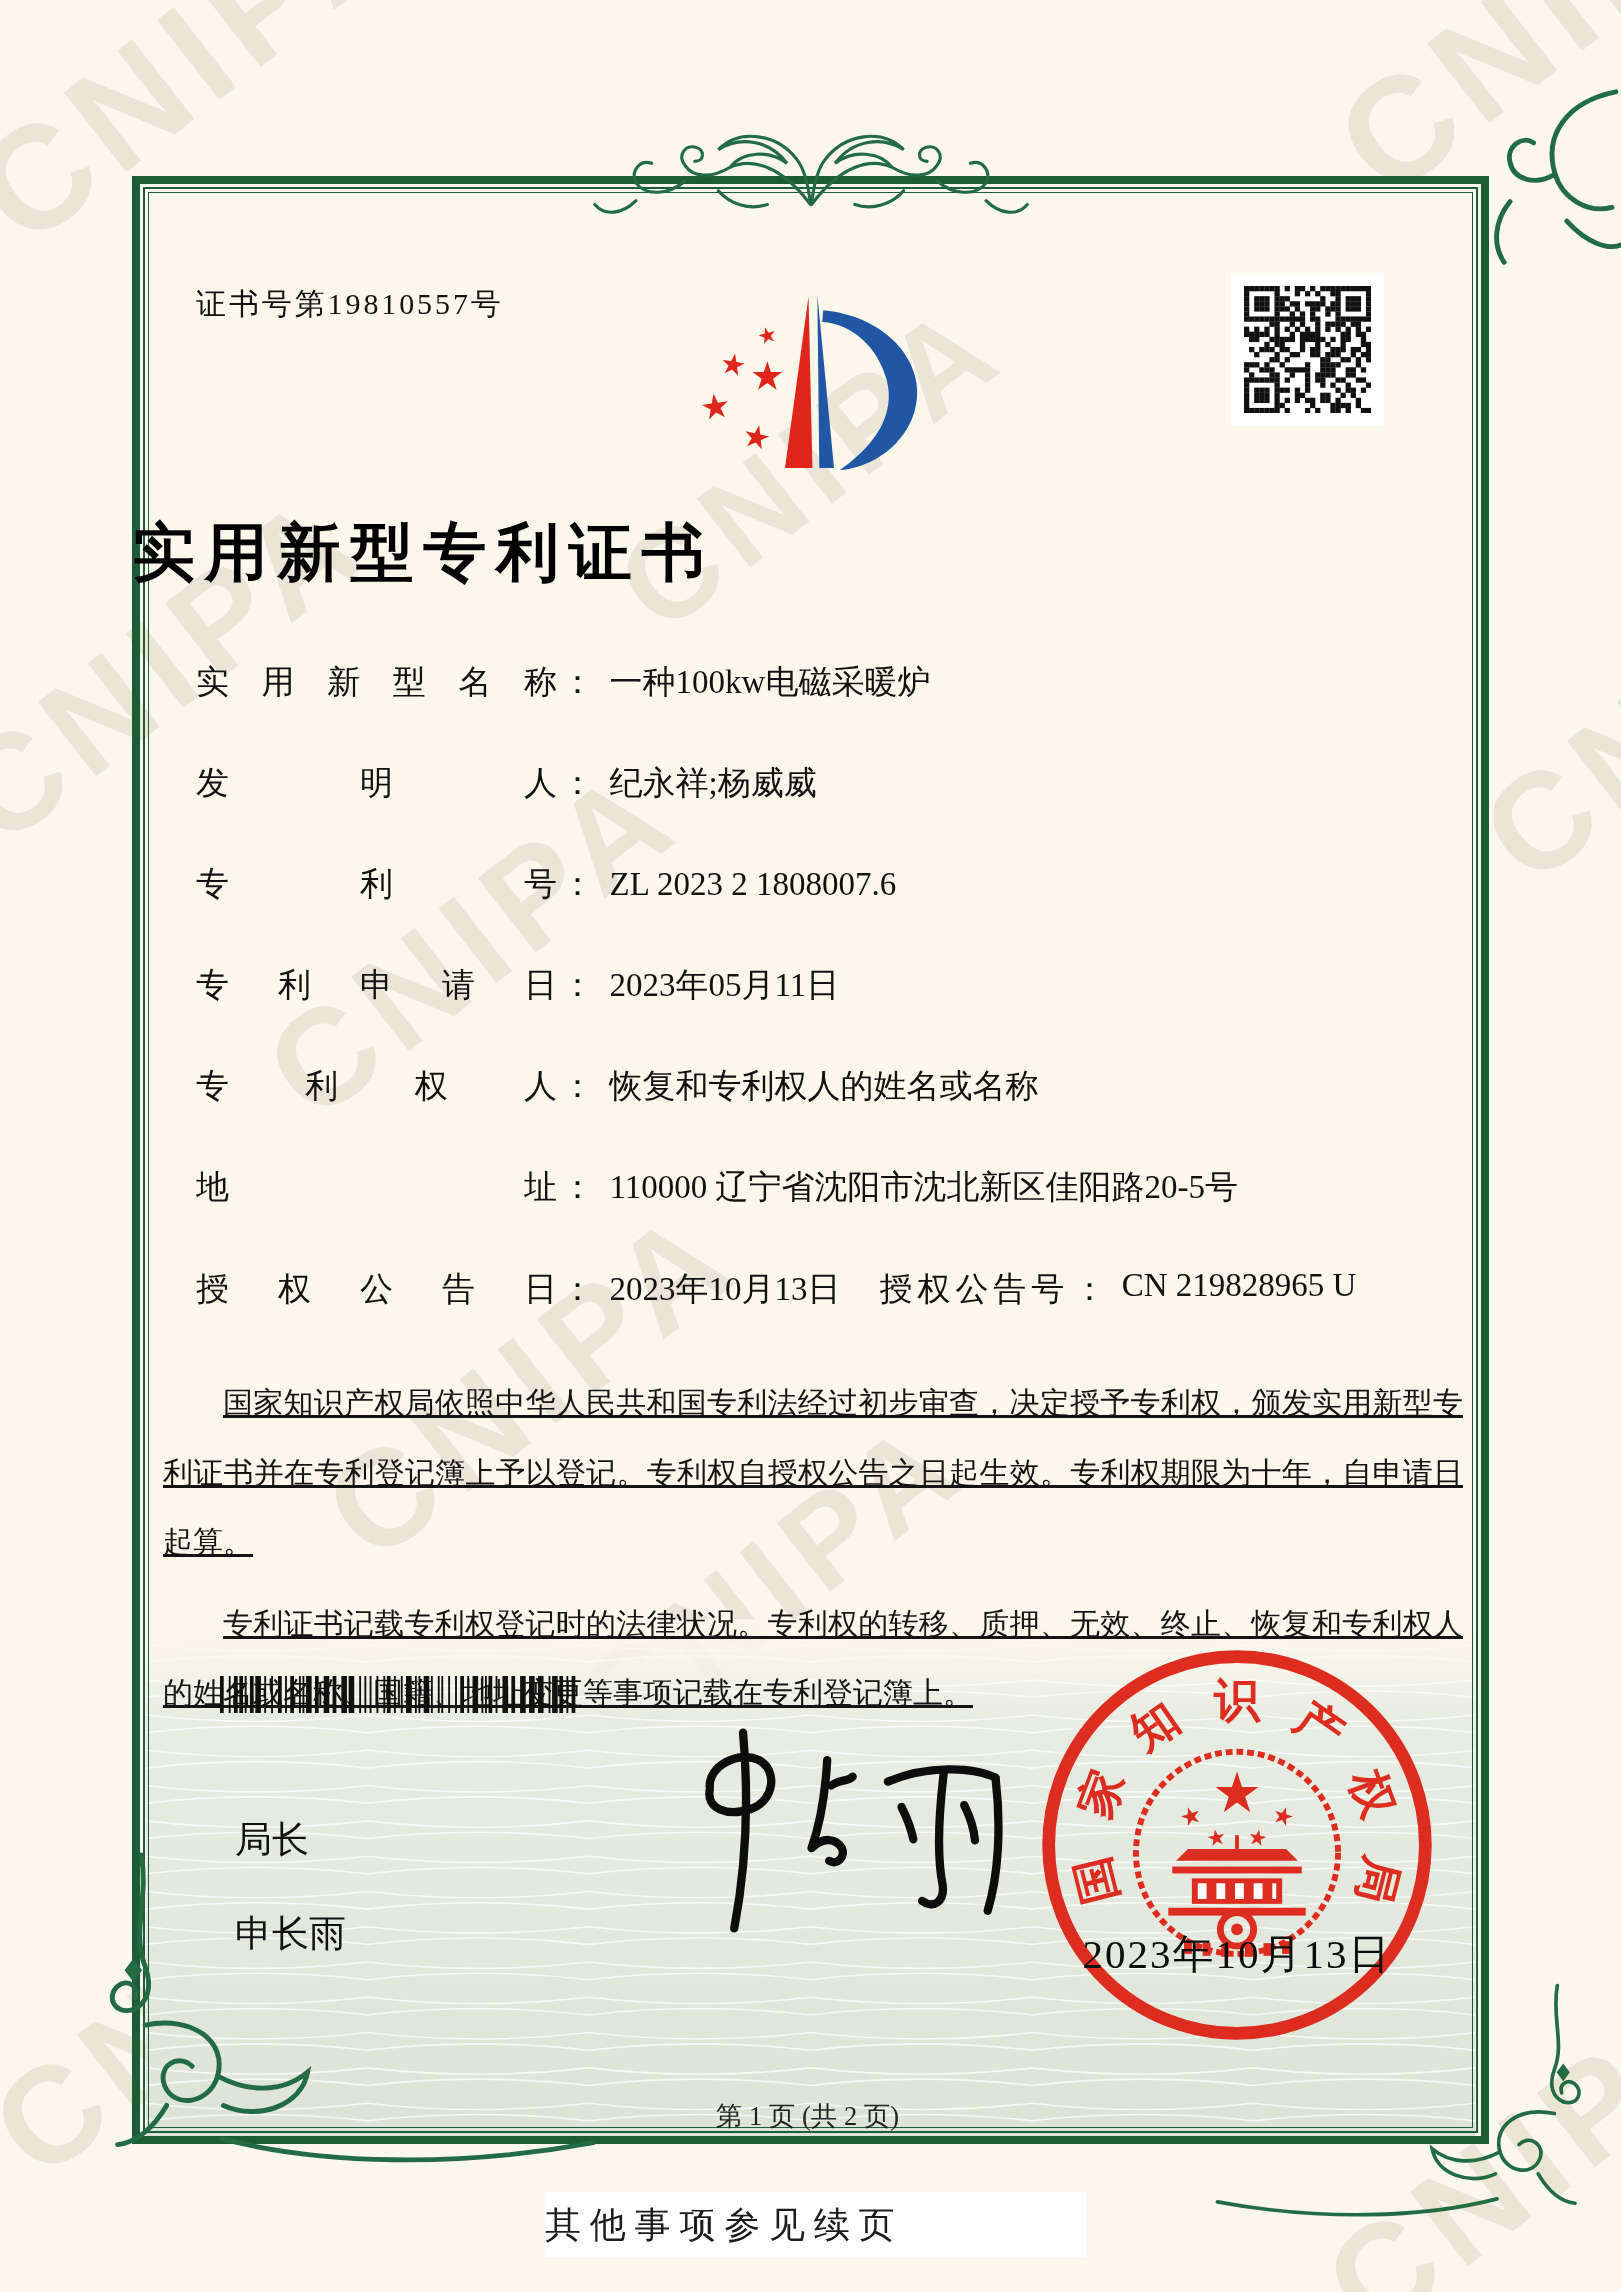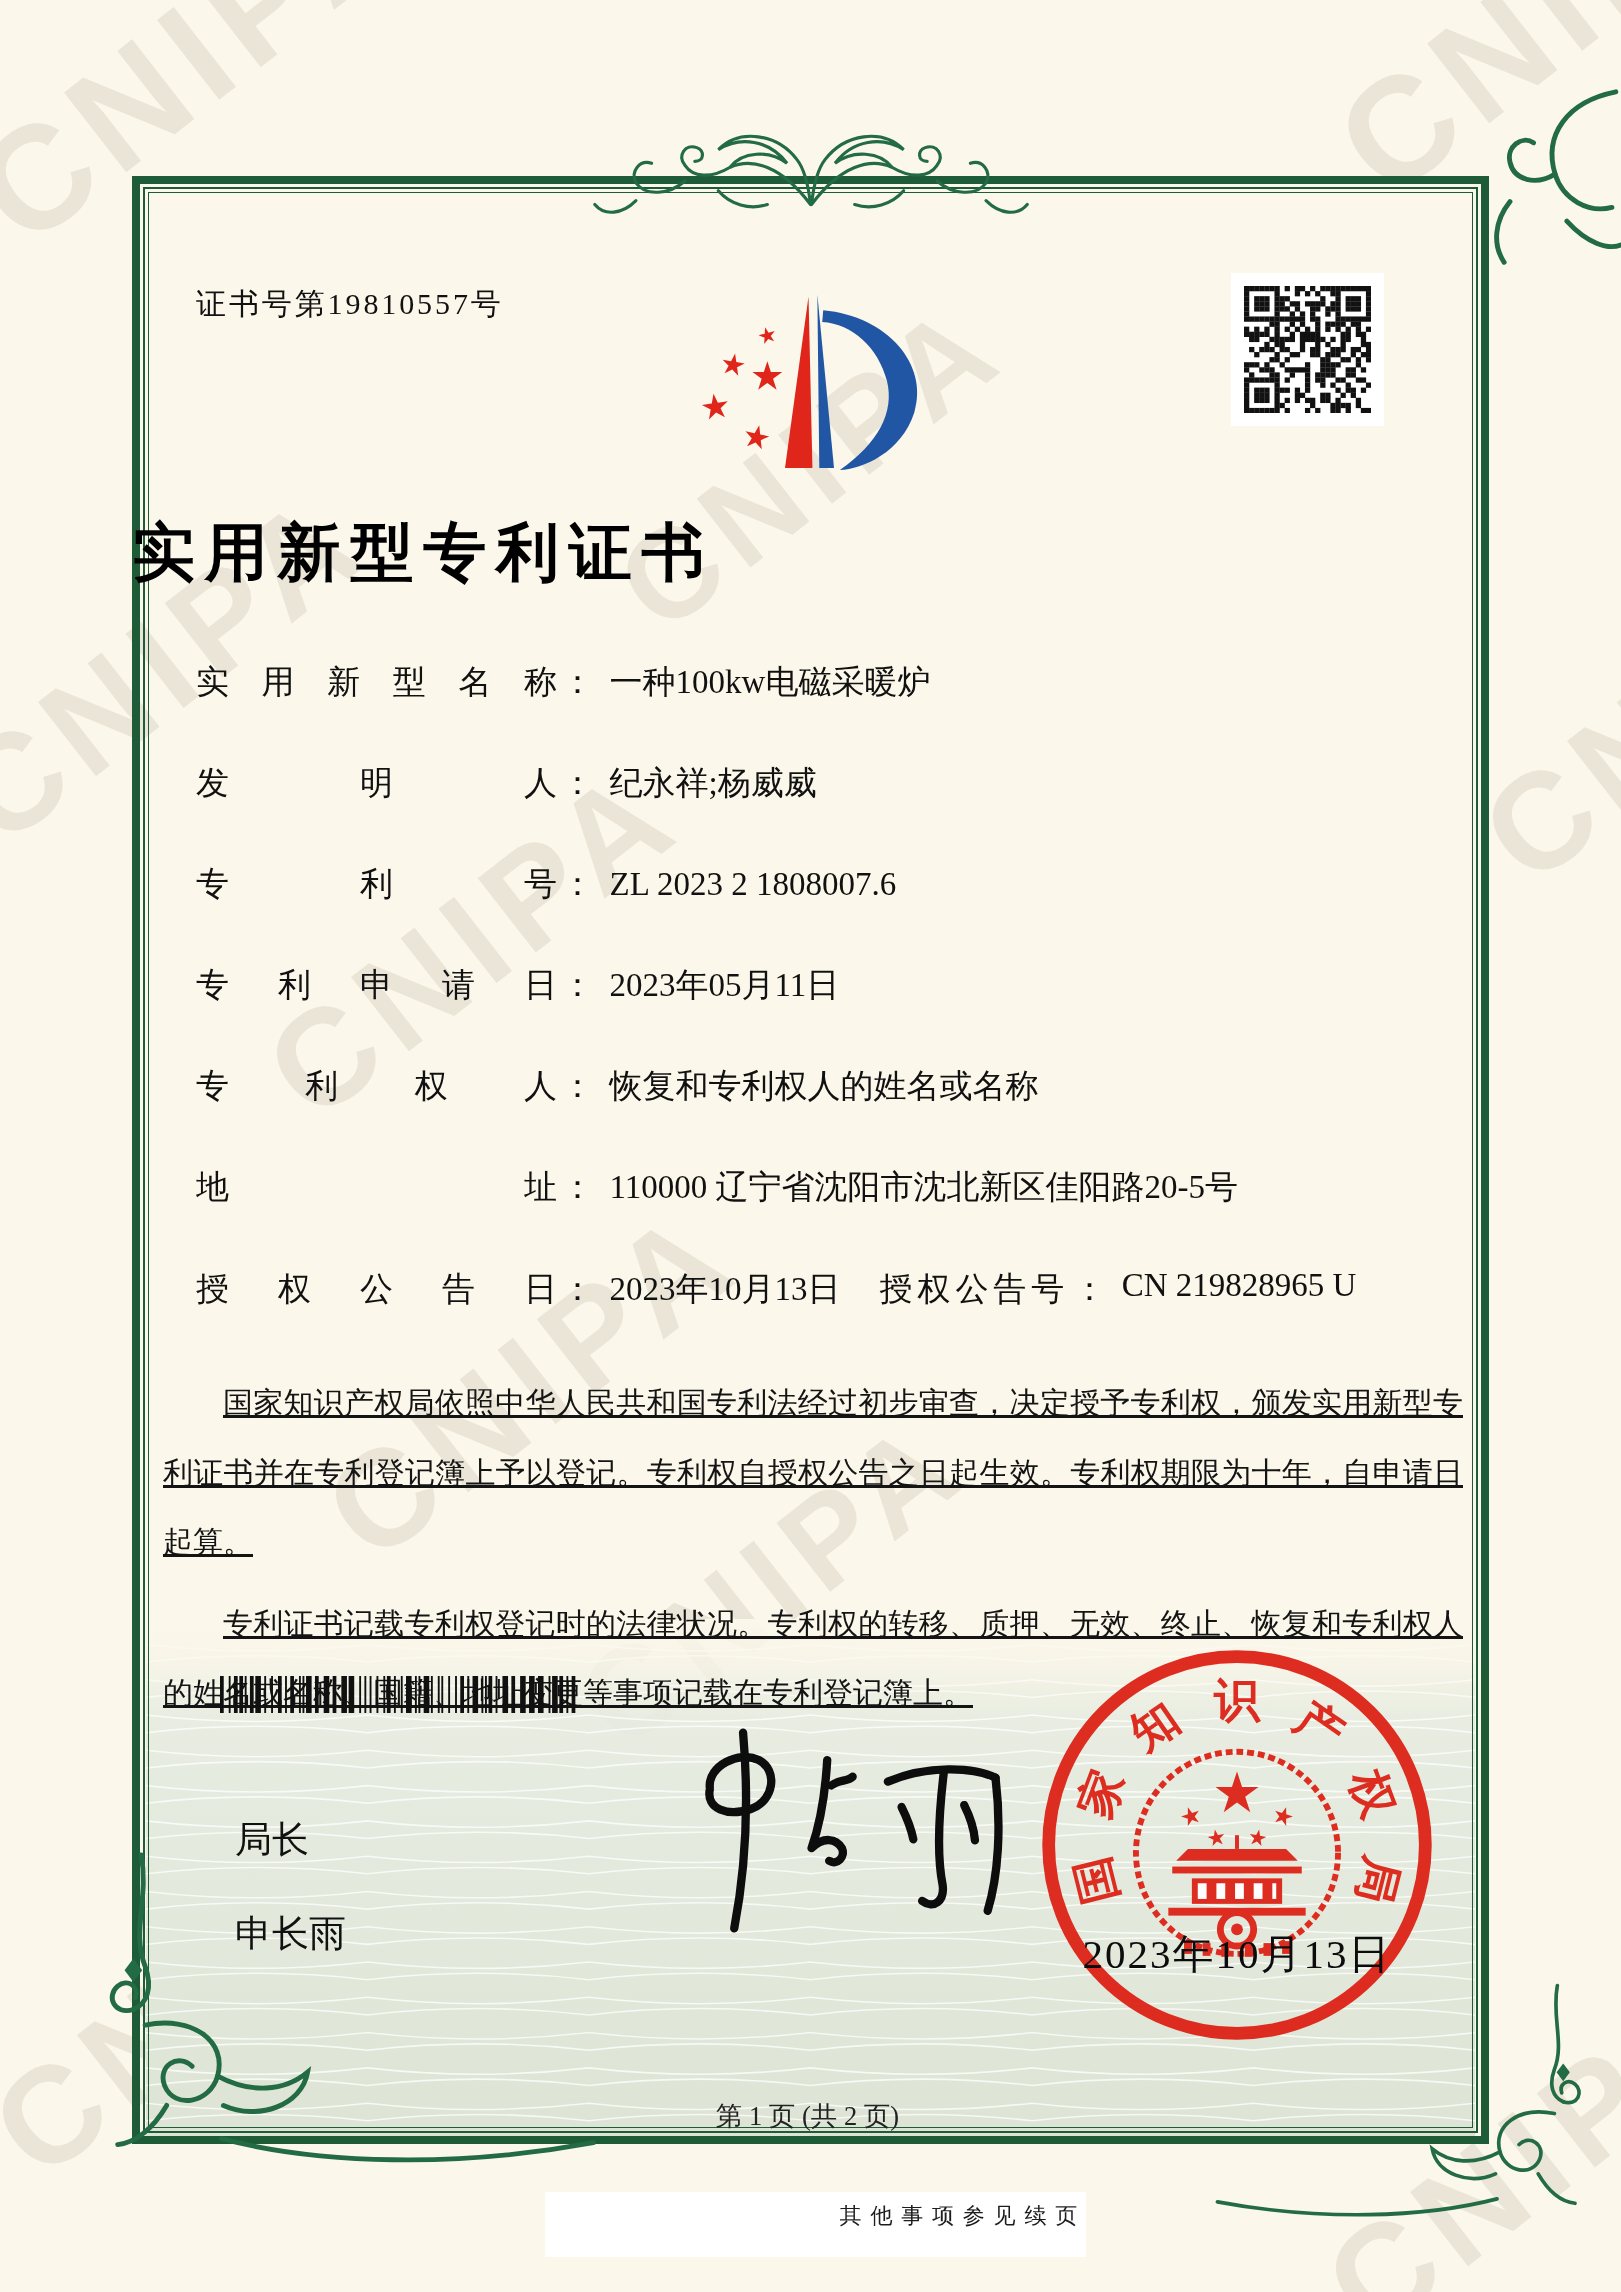--- a/index.html
+++ b/index.html
@@ -43,22 +43,22 @@
   .barcode{position:absolute;left:220px;top:1676px;width:363px;height:37px;}
   .sigblock{position:absolute;left:235px;top:1815px;font-family:"Liberation Sans","DejaVu Sans",sans-serif;
             font-size:37px;color:#111;}
   .sigblock .role{margin-bottom:44px;}
   .sig-svg{position:absolute;left:649px;top:1717px;width:376px;height:227px;}
   .seal{position:absolute;left:1031px;top:1639px;width:412px;height:412px;opacity:.95;}
   .sealdate{position:absolute;left:1041px;top:1927px;width:392px;text-align:center;
             font-size:41px;color:#0c0c0c;letter-spacing:2px;}
   .pageno{position:absolute;left:132px;top:2098px;width:1351px;text-align:center;font-size:26.5px;color:#222;}
   .contband{position:absolute;left:545px;top:2192px;width:541px;height:65px;background:#ffffff;}
-  .contnote{position:absolute;left:545px;top:2201px;width:541px;text-align:right;
-            font-size:22px;letter-spacing:8.8px;color:#1c1c1c;}
+  .contnote{position:absolute;left:545px;top:2201px;width:541px;text-align:left;
+            font-size:36px;letter-spacing:8.8px;color:#1c1c1c;}
 </style>
 </head>
 <body>
 
 <div class="page">
 
   <div id="wmlayer">
       <div class="wm" style="left: -59px; top: -29px; font-size: 147px;">CNIPA</div>
       <div class="wm" style="left: 1304px; top: -78px; font-size: 147px;">CNIPA</div>
       <div class="wm" style="left: 588px; top: 392px; font-size: 127px;">CNIPA</div>

